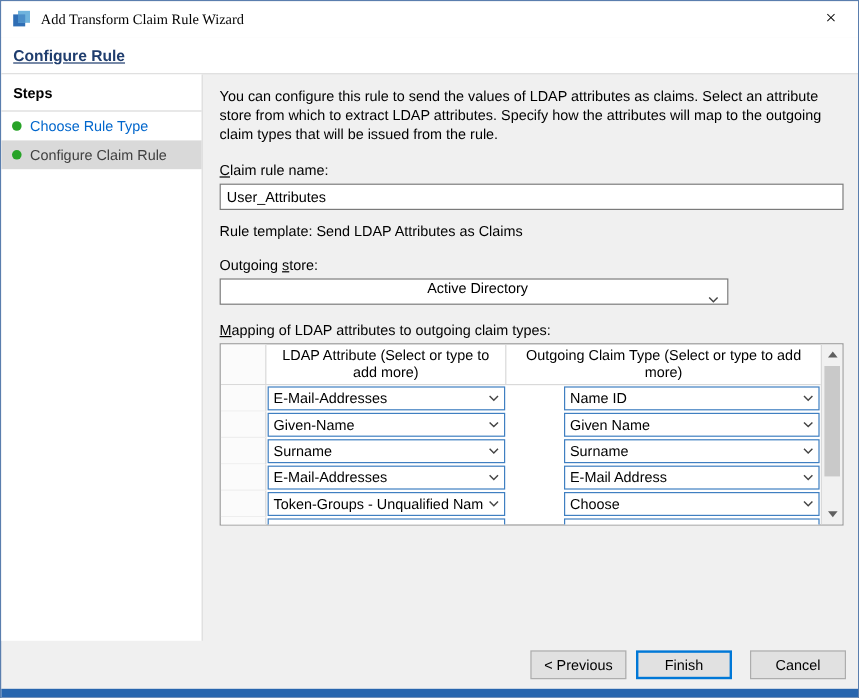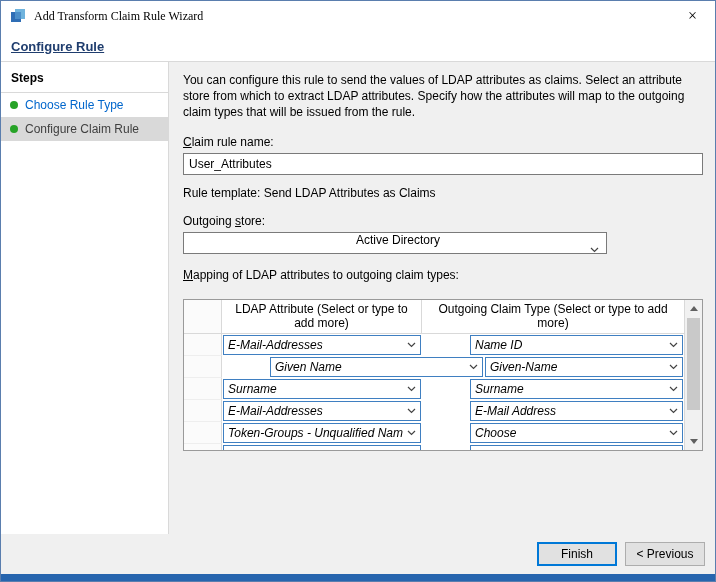--- a/index.html
+++ b/index.html
@@ -36,37 +36,37 @@
   .accel { text-decoration:underline; }
   .textbox { width:100%; height:22px; border:1px solid #7a7a7a; background:#fff;
              padding:2px 5px; font:12px "Liberation Sans", sans-serif; }
   .rule-template { margin:11px 0 0; }
 
   .select { width:424px; height:22px; background:#fff; border:1px solid #7a7a7a;
             display:flex; align-items:center; padding-left:6px;flex-direction:column; }
   .select-chev { margin-left:auto; padding:0 7px; display:flex; align-items:center; }
 
   
-  .grid { margin-top:17px; height:152px; border:1px solid #9a9a9a; background:#fff;
+  .grid { margin-top:4px; height:152px; border:1px solid #9a9a9a; background:#fff;
           display:flex; overflow:hidden; }
   .grid-main { flex:1 1 auto; min-width:0; }
   .grid-header-row { display:flex; height:34px; border-bottom:1px solid #d9d9d9; }
   .sel-head { width:38px; border-right:1px solid #d9d9d9; background:#fbfbfb; }
   .head-cell { display:flex; align-items:center; justify-content:center; text-align:center;
                padding:0 8px; line-height:1.2; }
   .head-cell.c1 { width:200px; border-right:1px solid #d9d9d9; }
   .head-cell.c2 { flex:1; }
   .grid-row { display:flex; height:22px; }
   .grid-row.partial { height:8px; overflow:hidden; }
   .sel-cell { width:38px; border-right:1px solid #d9d9d9; border-bottom:1px solid #eeeeee; background:#fbfbfb; }
   .cell { padding:1px; }
   .cell.c1 { width:200px; }
   .cell.c2 { flex:1; min-width:0;padding-left:48px; }
   .combo { height:20px; border:1px solid var(--combo_border, #3f7fc1); background:#fff;
-           display:flex; align-items:center;font-style:italic; }
+           display:flex; align-items:center; }
   .combo-text { flex:1; padding-left:4px; white-space:nowrap; overflow:hidden; }
   .combo-btn { width:17px; align-self:stretch; display:flex; align-items:center; justify-content:center; }
 
   .vscroll { flex:0 0 17px; background:#f1f1f1; border-left:1px solid #d9d9d9;
              display:flex; flex-direction:column; align-items:center; }
   .scroll-btn { height:17px; width:17px; display:flex; align-items:center; justify-content:center; }
   .tri-up { width:0; height:0; border-left:4px solid transparent; border-right:4px solid transparent;
             border-bottom:5px solid #606060; }
   .tri-down { width:0; height:0; border-left:4px solid transparent; border-right:4px solid transparent;
               border-top:5px solid #606060; }
@@ -166,33 +166,33 @@
                     <svg class="chev-svg" width="9" height="6" viewBox="0 0 9 6">
                       <path d="M1 1 L4.5 4.5 L8 1" stroke="#444" stroke-width="1.2" fill="none"></path>
                     </svg>
                   </span>
                 </div>
               </div>
           </div>
 
           <div class="grid-row">
             <div class="sel-cell"></div>
+            <div class="cell c1">
+                <div class="combo">
+                  <span class="combo-text">Given-Name</span>
+                  <span class="combo-btn">
+                    <svg class="chev-svg" width="9" height="6" viewBox="0 0 9 6">
+                      <path d="M1 1 L4.5 4.5 L8 1" stroke="#444" stroke-width="1.2" fill="none"></path>
+                    </svg>
+                  </span>
+                </div>
+              </div>
             <div class="cell c2">
                 <div class="combo">
                   <span class="combo-text">Given Name</span>
-                  <span class="combo-btn">
-                    <svg class="chev-svg" width="9" height="6" viewBox="0 0 9 6">
-                      <path d="M1 1 L4.5 4.5 L8 1" stroke="#444" stroke-width="1.2" fill="none"></path>
-                    </svg>
-                  </span>
-                </div>
-              </div>
-            <div class="cell c1">
-                <div class="combo">
-                  <span class="combo-text">Given-Name</span>
                   <span class="combo-btn">
                     <svg class="chev-svg" width="9" height="6" viewBox="0 0 9 6">
                       <path d="M1 1 L4.5 4.5 L8 1" stroke="#444" stroke-width="1.2" fill="none"></path>
                     </svg>
                   </span>
                 </div>
               </div>
           </div>
 
           <div class="grid-row">
@@ -287,18 +287,19 @@
           </div>
           <div class="scroll-btn">
               <span class="tri-down"></span>
             </div>
         </div>
       </div>
     </div>
   </div>
 
   <div class="footer">
+    <div class="btn">&lt; Previous</div>
     <div class="btn default">Finish</div>
-    <div class="btn">&lt; Previous</div>
+    <div class="btn cancel">Cancel</div>
   </div>
 
   <div class="bottom-strip"></div>
 </div>
 
 </body></html>

